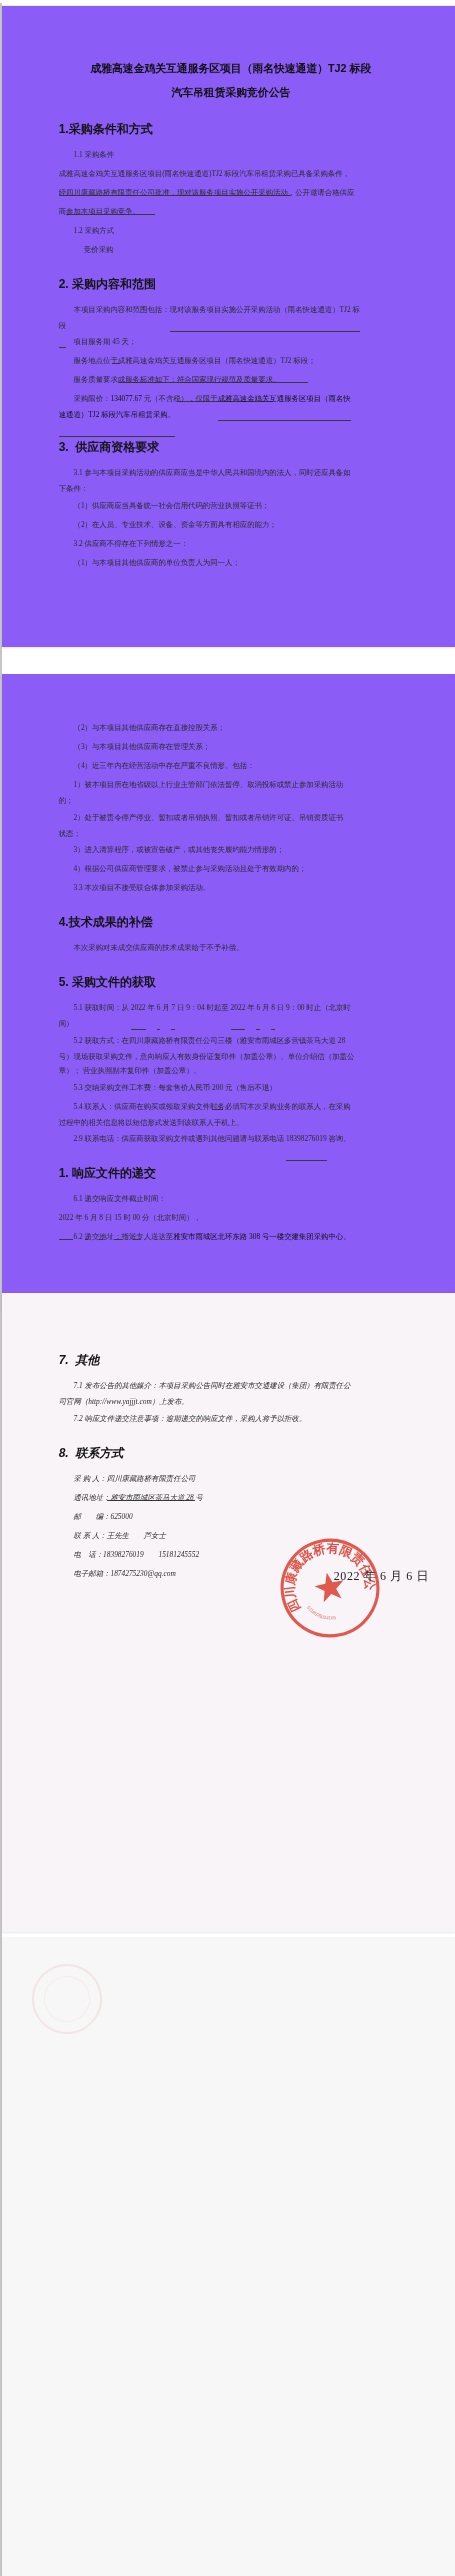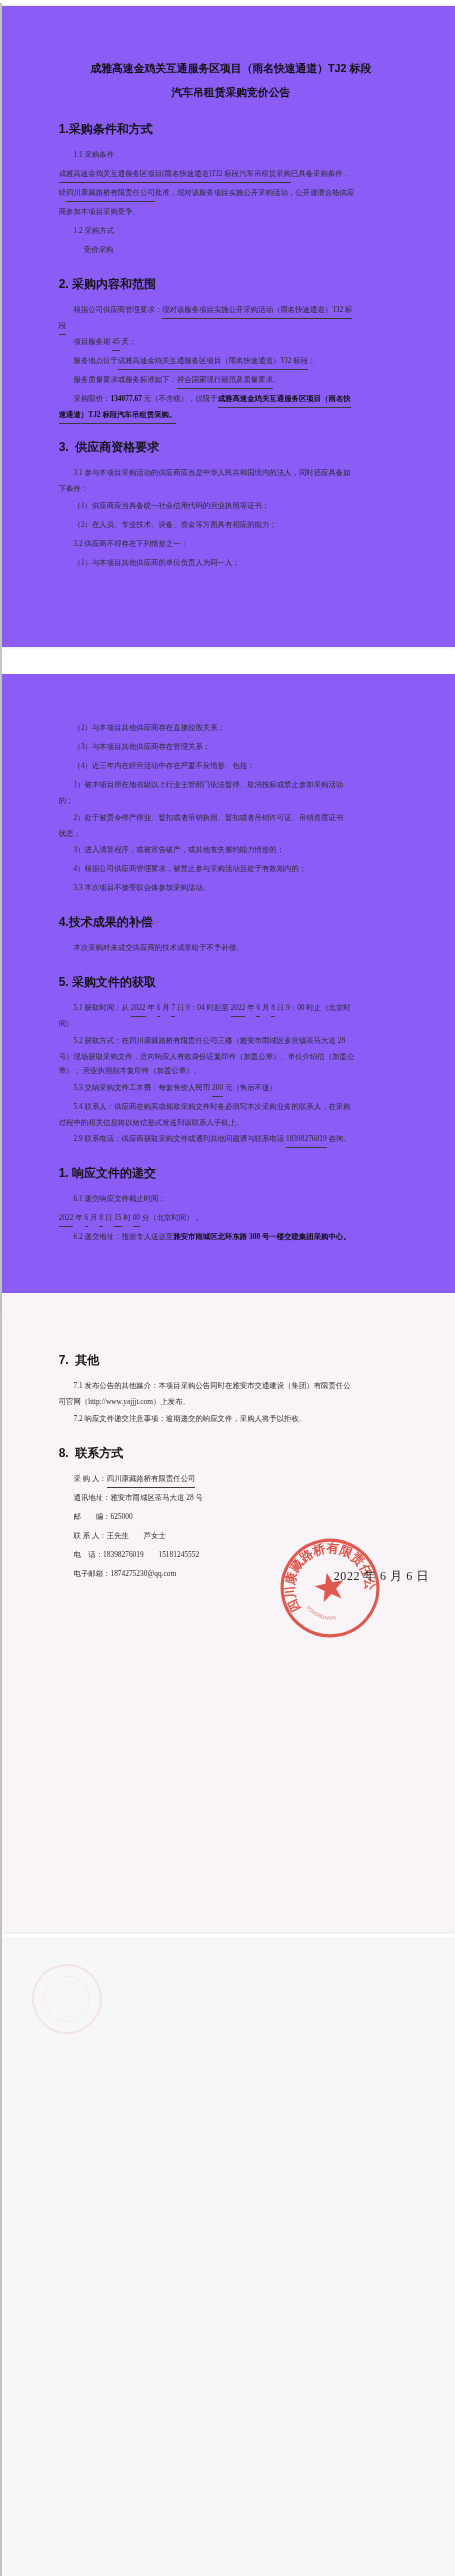--- a/index.html
+++ b/index.html
@@ -13,32 +13,32 @@
     position:absolute;left:1.7px;right:0;background:#8b5cf6;
     box-shadow:0 1.1px 1.7px rgba(0,0,0,0.10);
   }
   #p1{top:4.6px;height:641px;border-top:0.6px solid #ededed;}
   #p2{top:674px;height:638px;}
   #p3{top:1293px;height:639px;background:#f9f4f8;}
   #p4{top:1937px;height:639px;background:#f7f7f7;}
   .pad{padding:0 52px 0 57px;}
   #p1 .pad{padding-top:50px;}
   #p2 .pad{padding-top:44px;}
-  #p3 .pad{padding-top:42px;}
+  #p3 .pad{padding-top:42px;font-style:italic;}
   .ln{font-size:7.4px;line-height:19px;white-space:pre-wrap;}
   .ln.t{font-family:"Liberation Sans","DejaVu Sans",sans-serif;font-weight:bold;
         font-size:10.8px;line-height:24px;text-align:center;color:#111;}
   .ln.h{font-family:"Liberation Sans","DejaVu Sans",sans-serif;font-weight:bold;
         font-size:12px;line-height:16px;margin:17px 0 8px;color:#151515;}
   .ln.p,.ln.s{text-indent:2em;}
   .ln.i{text-indent:3.4em;}
   .ln.c{line-height:13.7px;}
   .ln.p0{text-indent:0;}
-  span.u{border-bottom:0.6px solid #3a3a3a;padding-bottom:4px;text-align:center;}
-  span.b{font-weight:bold;color:#111;}
+  span.u{border-bottom:0.6px solid #3a3a3a;padding-bottom:17px;text-align:center;}
+  span.b{font-weight:normal;color:#111;}
   
   .seal{position:absolute;left:276px;top:243px;width:104px;height:104px;
         transform:rotate(-12deg);opacity:.9;pointer-events:none;}
   .seal-date{position:absolute;left:332px;top:275px;font-size:12px;color:#222;
         letter-spacing:0.6px;white-space:nowrap;}
   
   .ghost{position:absolute;left:30px;top:27px;width:66px;height:66px;border-radius:50%;
         border:2.3px solid rgba(205,80,72,0.10);transform:rotate(-10deg);}
   .ghost::after{content:"";position:absolute;left:10.2px;top:10.2px;right:10.2px;bottom:10.2px;
         border-radius:50%;border:1.1px solid rgba(205,80,72,0.06);}
@@ -53,21 +53,21 @@
       <div class="ln t"><span>成雅高速金鸡关互通服务区项目（雨名快速通道）TJ2 标段</span></div>
       <div class="ln t"><span>汽车吊租赁采购竞价公告</span></div>
       <div class="ln h"><span>1.采购条件和方式</span></div>
       <div class="ln s"><span>1.1 采购条件</span></div>
       <div class="ln p0"><span class="u">成雅高速金鸡关互通服务区项目(雨名快速通道)TJ2 标段汽车吊租赁采购</span><span>已具备采购条件，</span></div>
       <div class="ln p0"><span>经</span><span class="u">四川康藏路桥有限责任公司</span><span>批准，现对该服务项目实施公开采购活动，公开邀请合格供应</span></div>
       <div class="ln p0"><span>商参加本项目采购竞争。</span></div>
       <div class="ln s"><span>1.2 采购方式</span></div>
       <div class="ln i"><span>竞价采购</span></div>
       <div class="ln h"><span>2. 采购内容和范围</span></div>
-      <div class="ln p"><span>根据公司供应商管理要求：</span><span class="u">现对该服务项目实施公开采购活动（雨名快速通道）TJ2 标</span></div>
+      <div class="ln p"><span>本项目采购内容和范围包括：</span><span class="u">现对该服务项目实施公开采购活动（雨名快速通道）TJ2 标</span></div>
       <div class="ln c"><span class="u">段</span></div>
       <div class="ln p"><span>项目服务期 </span><span class="u">45</span><span> 天；</span></div>
       <div class="ln p"><span>服务地点位于</span><span class="u">成雅高速金鸡关互通服务区项目（雨名快速通道）TJ2 标段</span><span>；</span></div>
       <div class="ln p"><span>服务质量要求或服务标准如下：</span><span class="u">符合国家现行规范及质量要求</span><span>。</span></div>
       <div class="ln p"><span>采购限价：</span><span class="b">134077.67</span><span> 元（不含税），仅限于</span><span class="u b">成雅高速金鸡关互通服务区项目（雨名快</span></div>
       <div class="ln c"><span class="u b">速通道）TJ2 标段汽车吊租赁采购。</span></div>
       <div class="ln h"><span>3.  供应商资格要求</span></div>
       <div class="ln s"><span>3.1 参与本项目采购活动的供应商应当是中华人民共和国境内的法人，同时还应具备如</span></div>
       <div class="ln c"><span>下条件：</span></div>
       <div class="ln p"><span>（1）供应商应当具备统一社会信用代码的营业执照等证书；</span></div>

